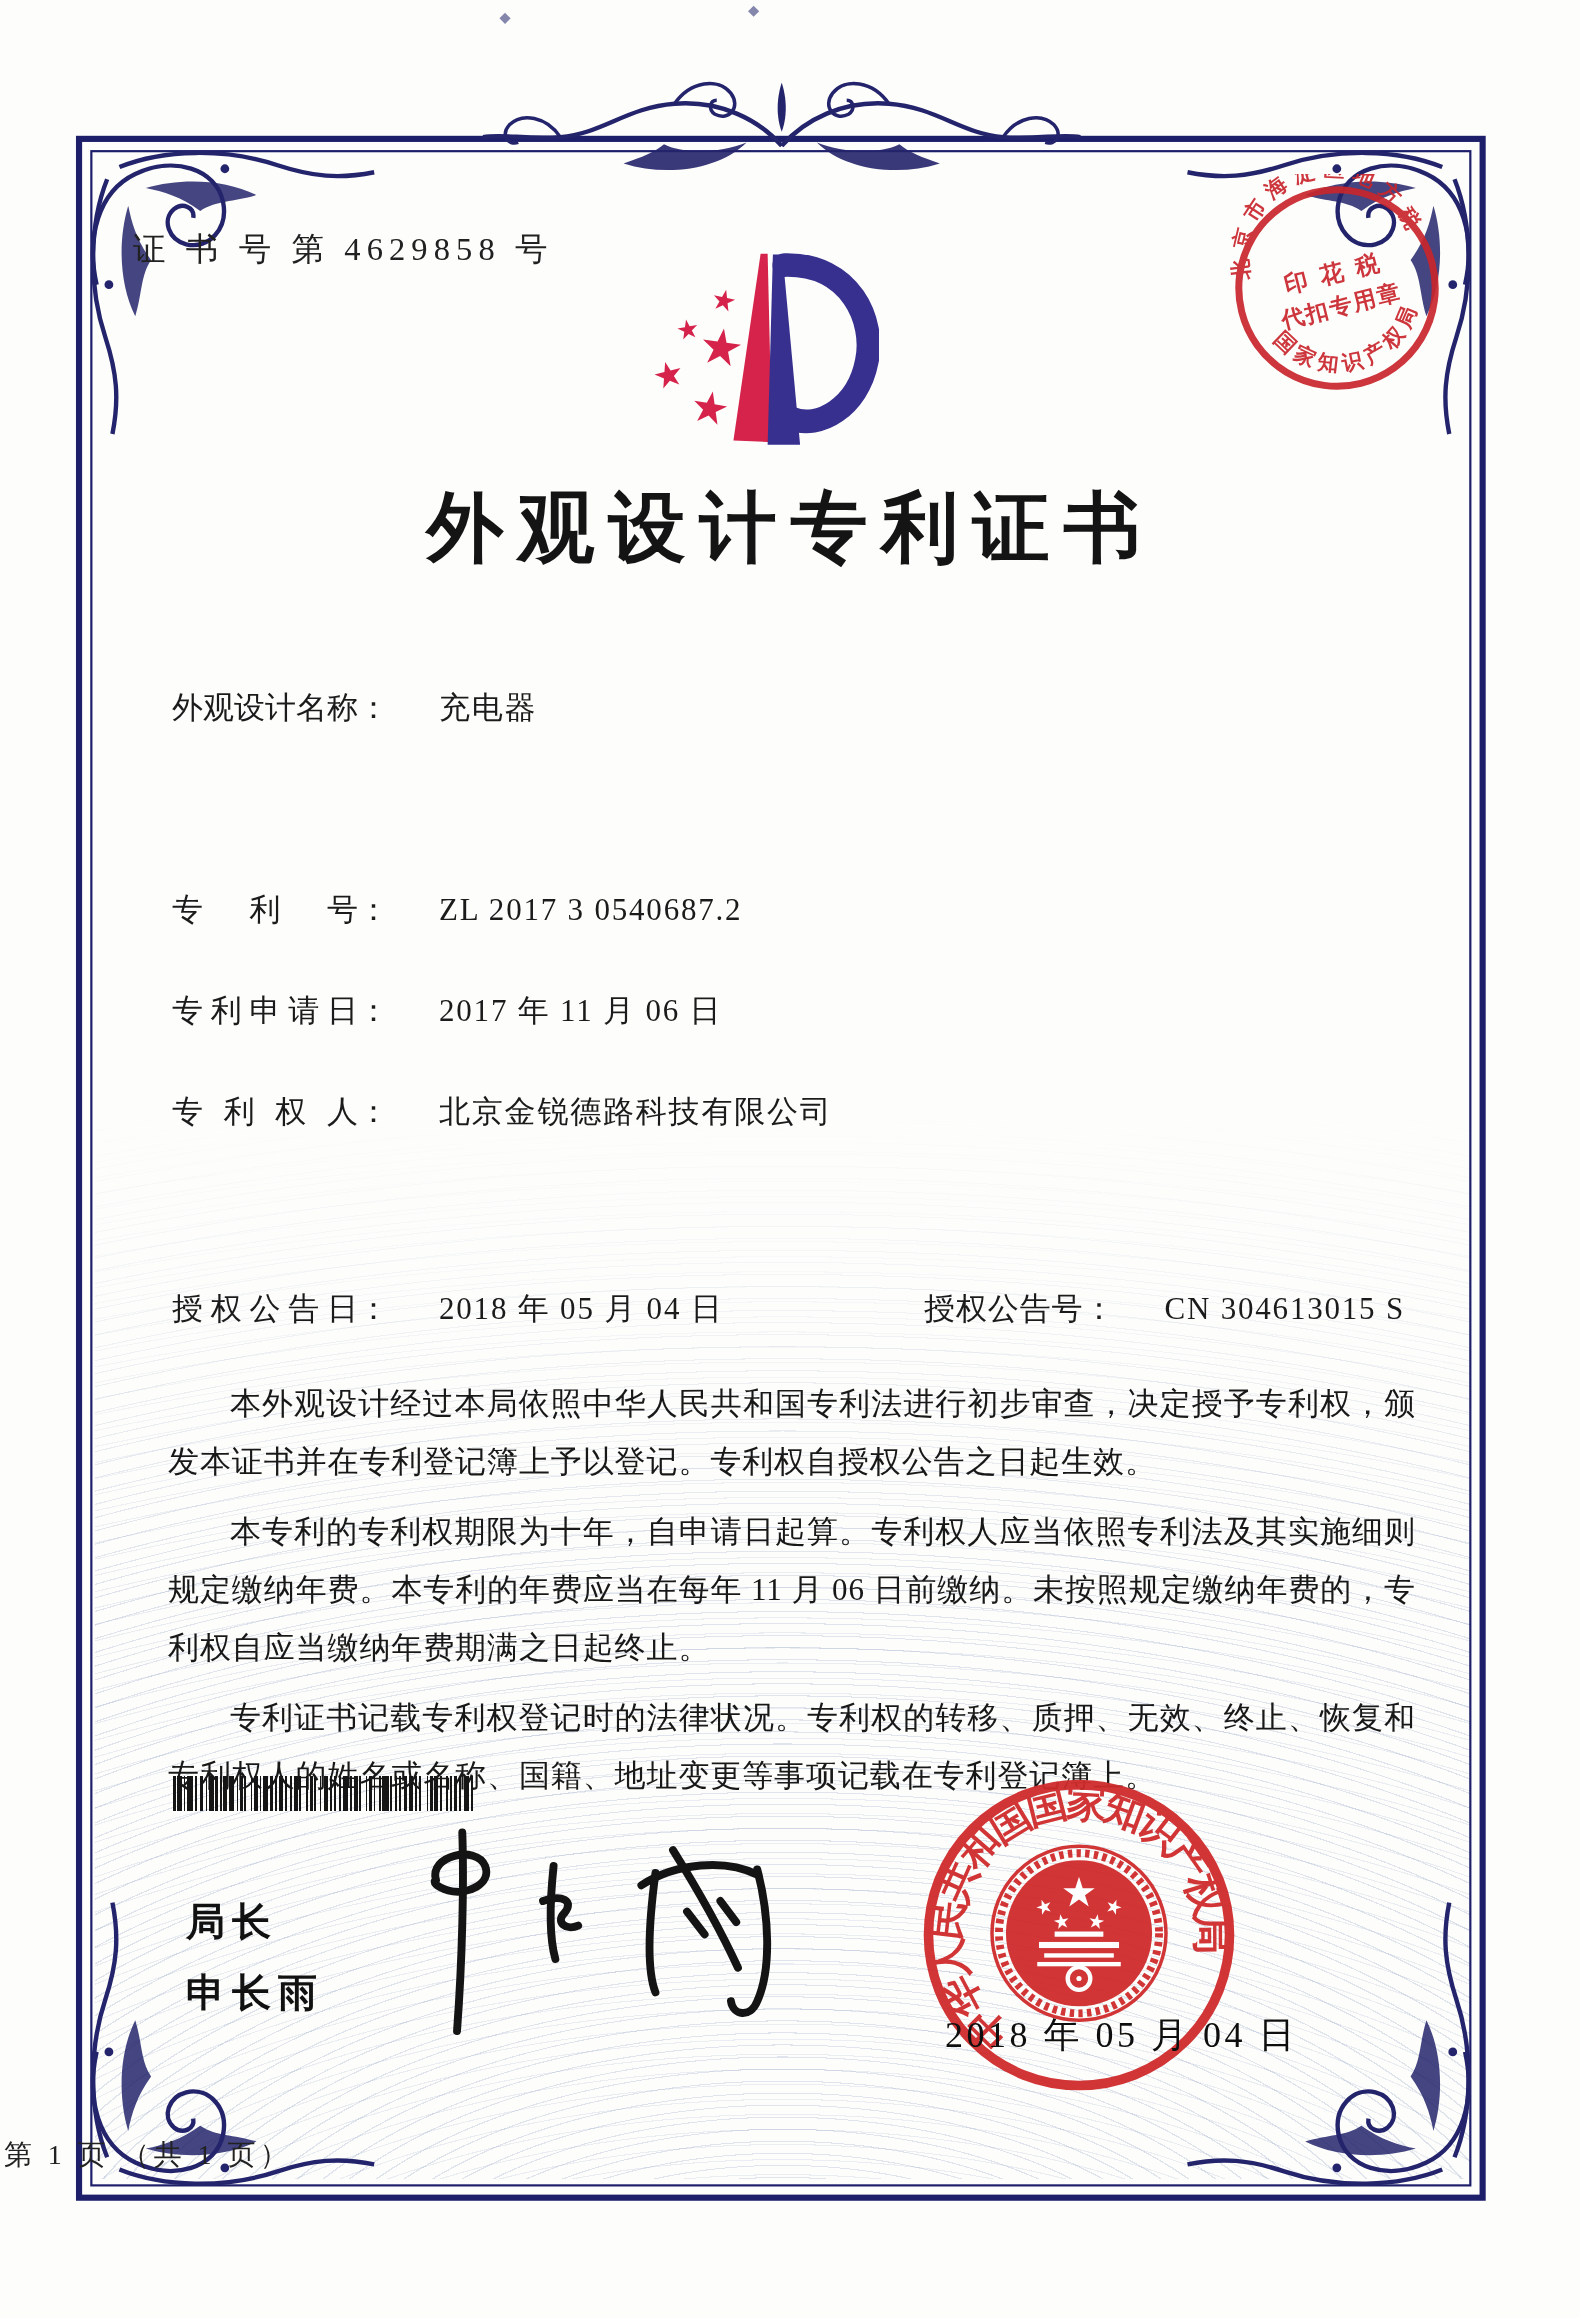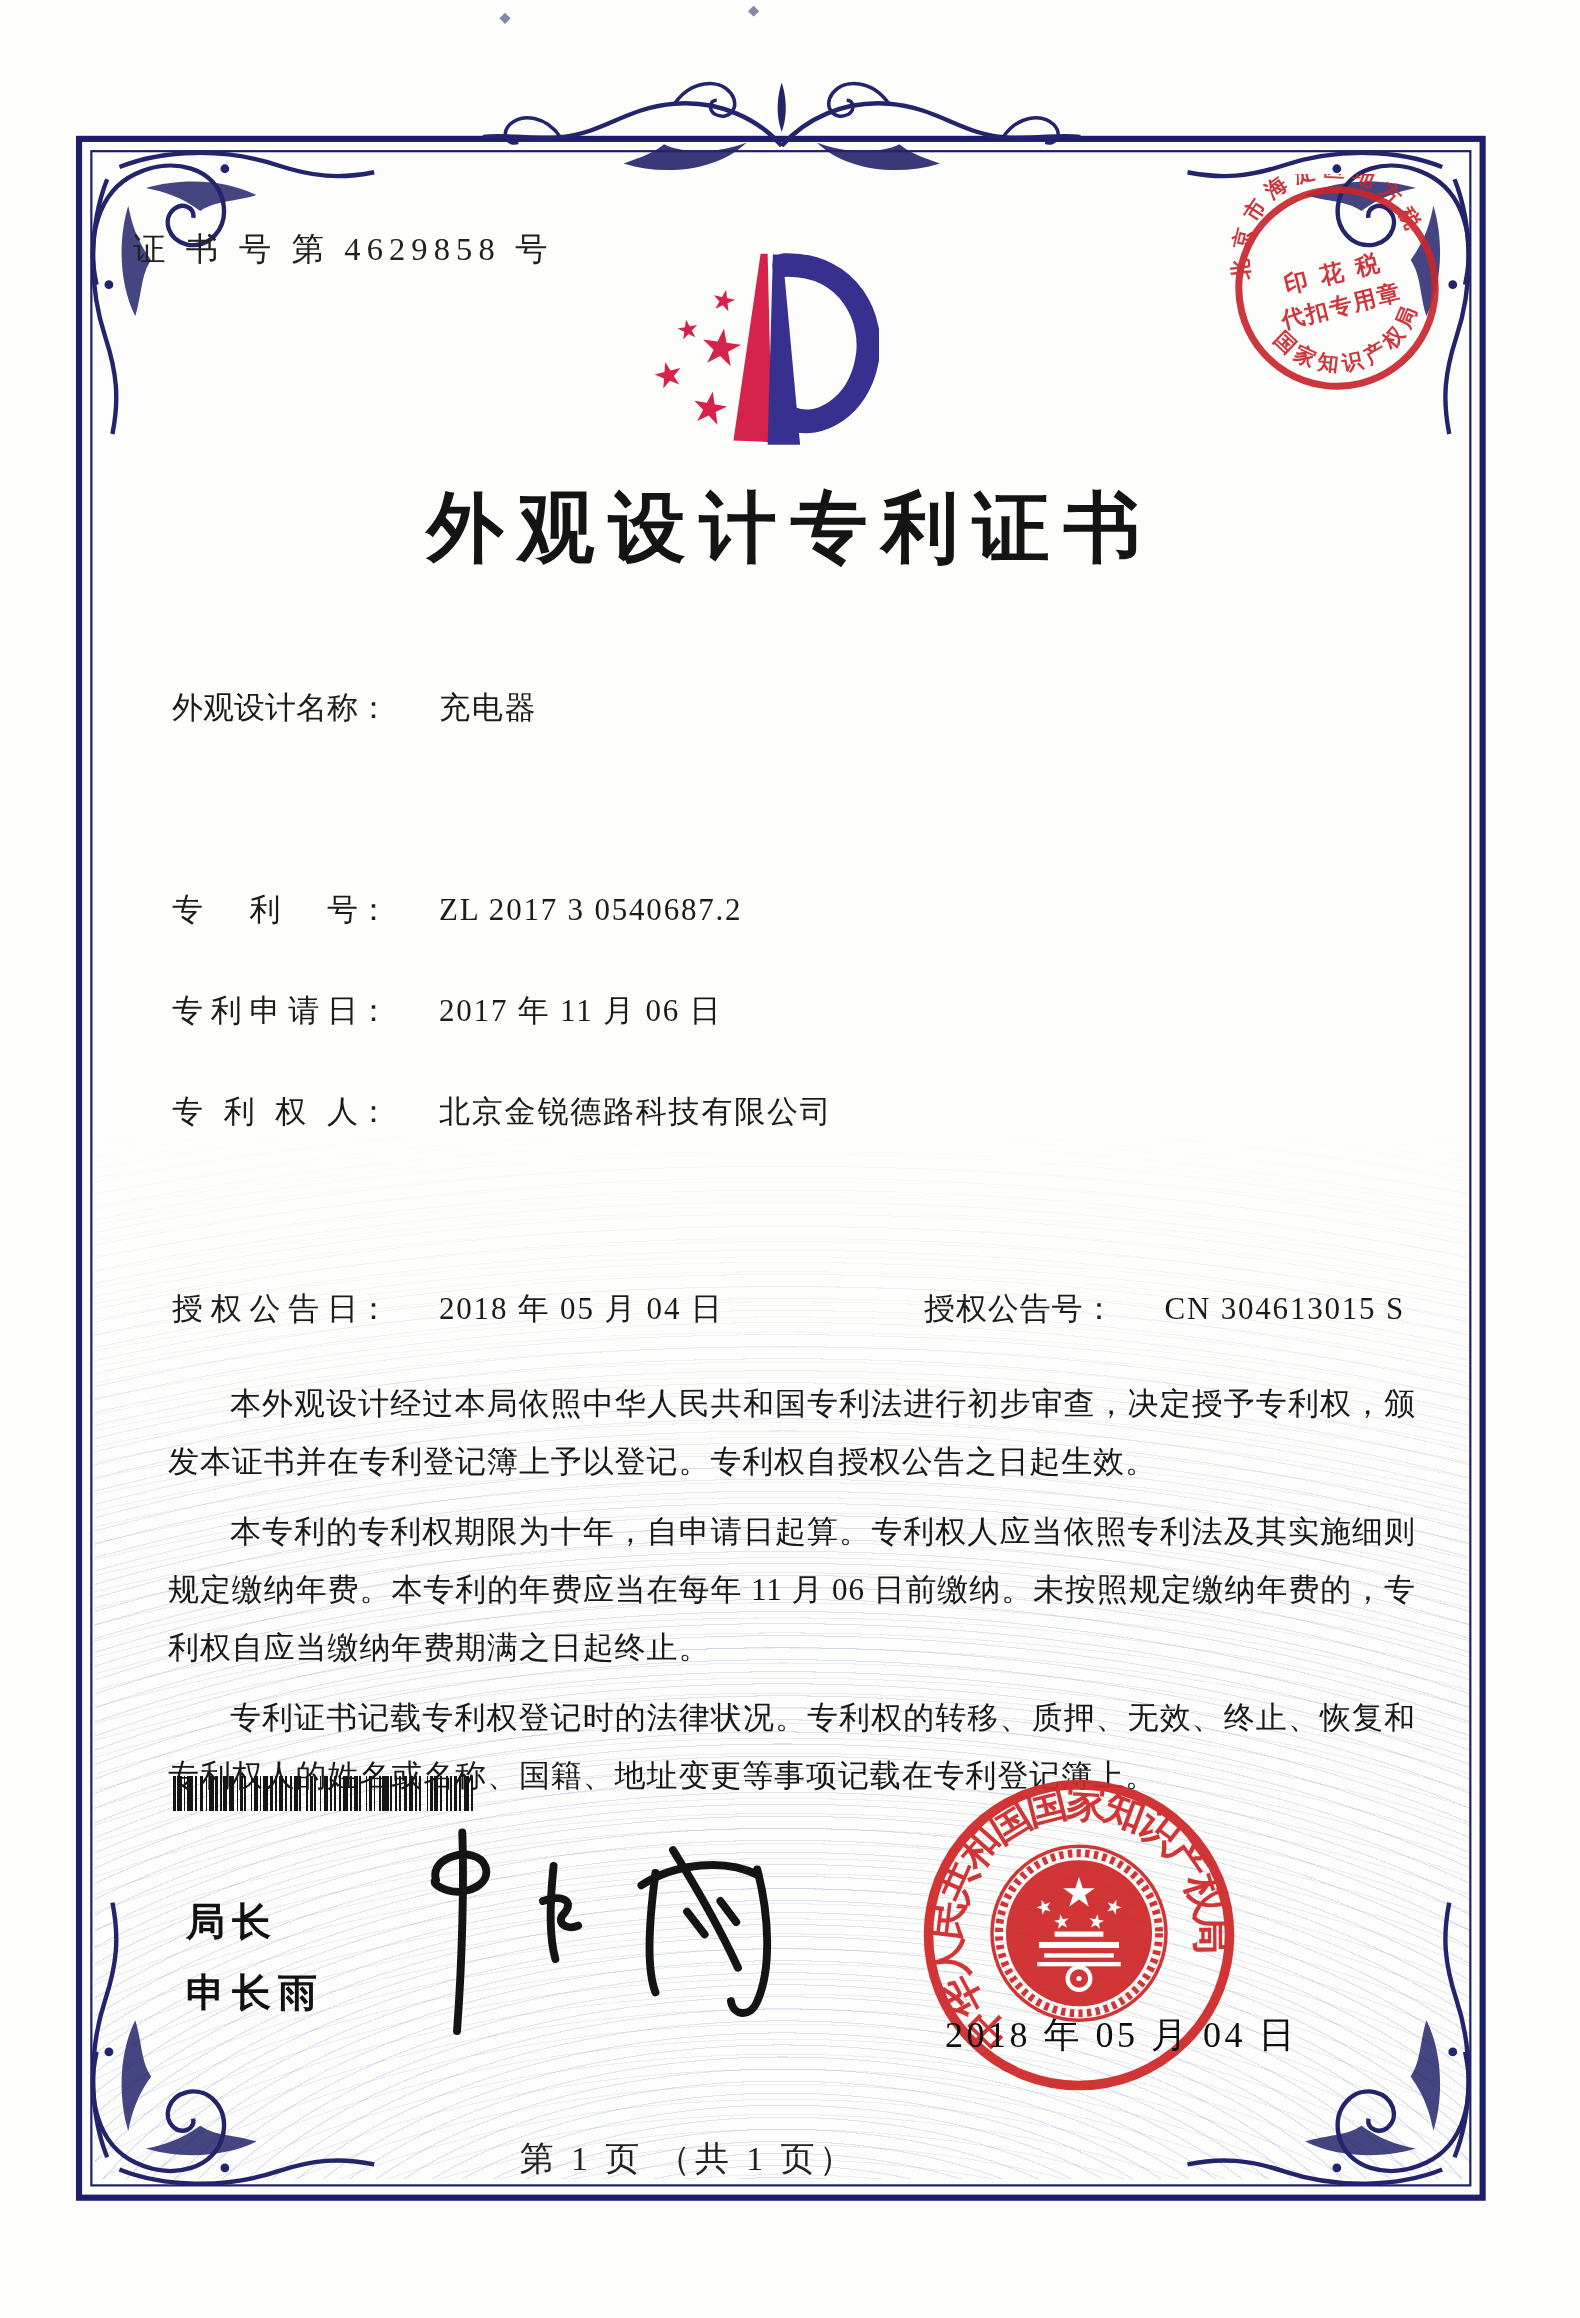--- a/index.html
+++ b/index.html
@@ -34,21 +34,21 @@
   .barcode div{flex:none;height:100%;}
   .bc-bar{background:#151515;}
   .bc-space{background:transparent;}
   .director{left:186px;font-family:"Liberation Sans","DejaVu Sans",sans-serif;
             font-weight:700;font-size:39px;letter-spacing:7px;color:#111;}
   .sig-svg{left:378px;top:1820px;width:439px;height:220px;}
   .seal-svg{left:905px;top:1761px;width:348px;height:348px;opacity:.95;}
   .stamp-svg{left:1223px;top:174px;width:228px;height:228px;opacity:.92;}
   .logo-svg{left:644px;top:242px;width:235px;height:225px;}
   .seal-date{left:945px;top:2011px;font-size:36px;letter-spacing:3.5px;color:#0e0e0e;}
-  .footer{left:12px;top:2136px;width:1353px;text-align:center;font-size:34px;letter-spacing:4.4px;color:#222;}
+  .footer{left:4px;top:2136px;width:1353px;text-align:left;font-size:28px;letter-spacing:4.4px;color:#222;}
 </style>
 </head>
 <body>
 
 <div class="page">
 
   <div class="waves"></div>
 
   <svg class="frame-svg" viewBox="0 0 1800 2640">
     <defs>

